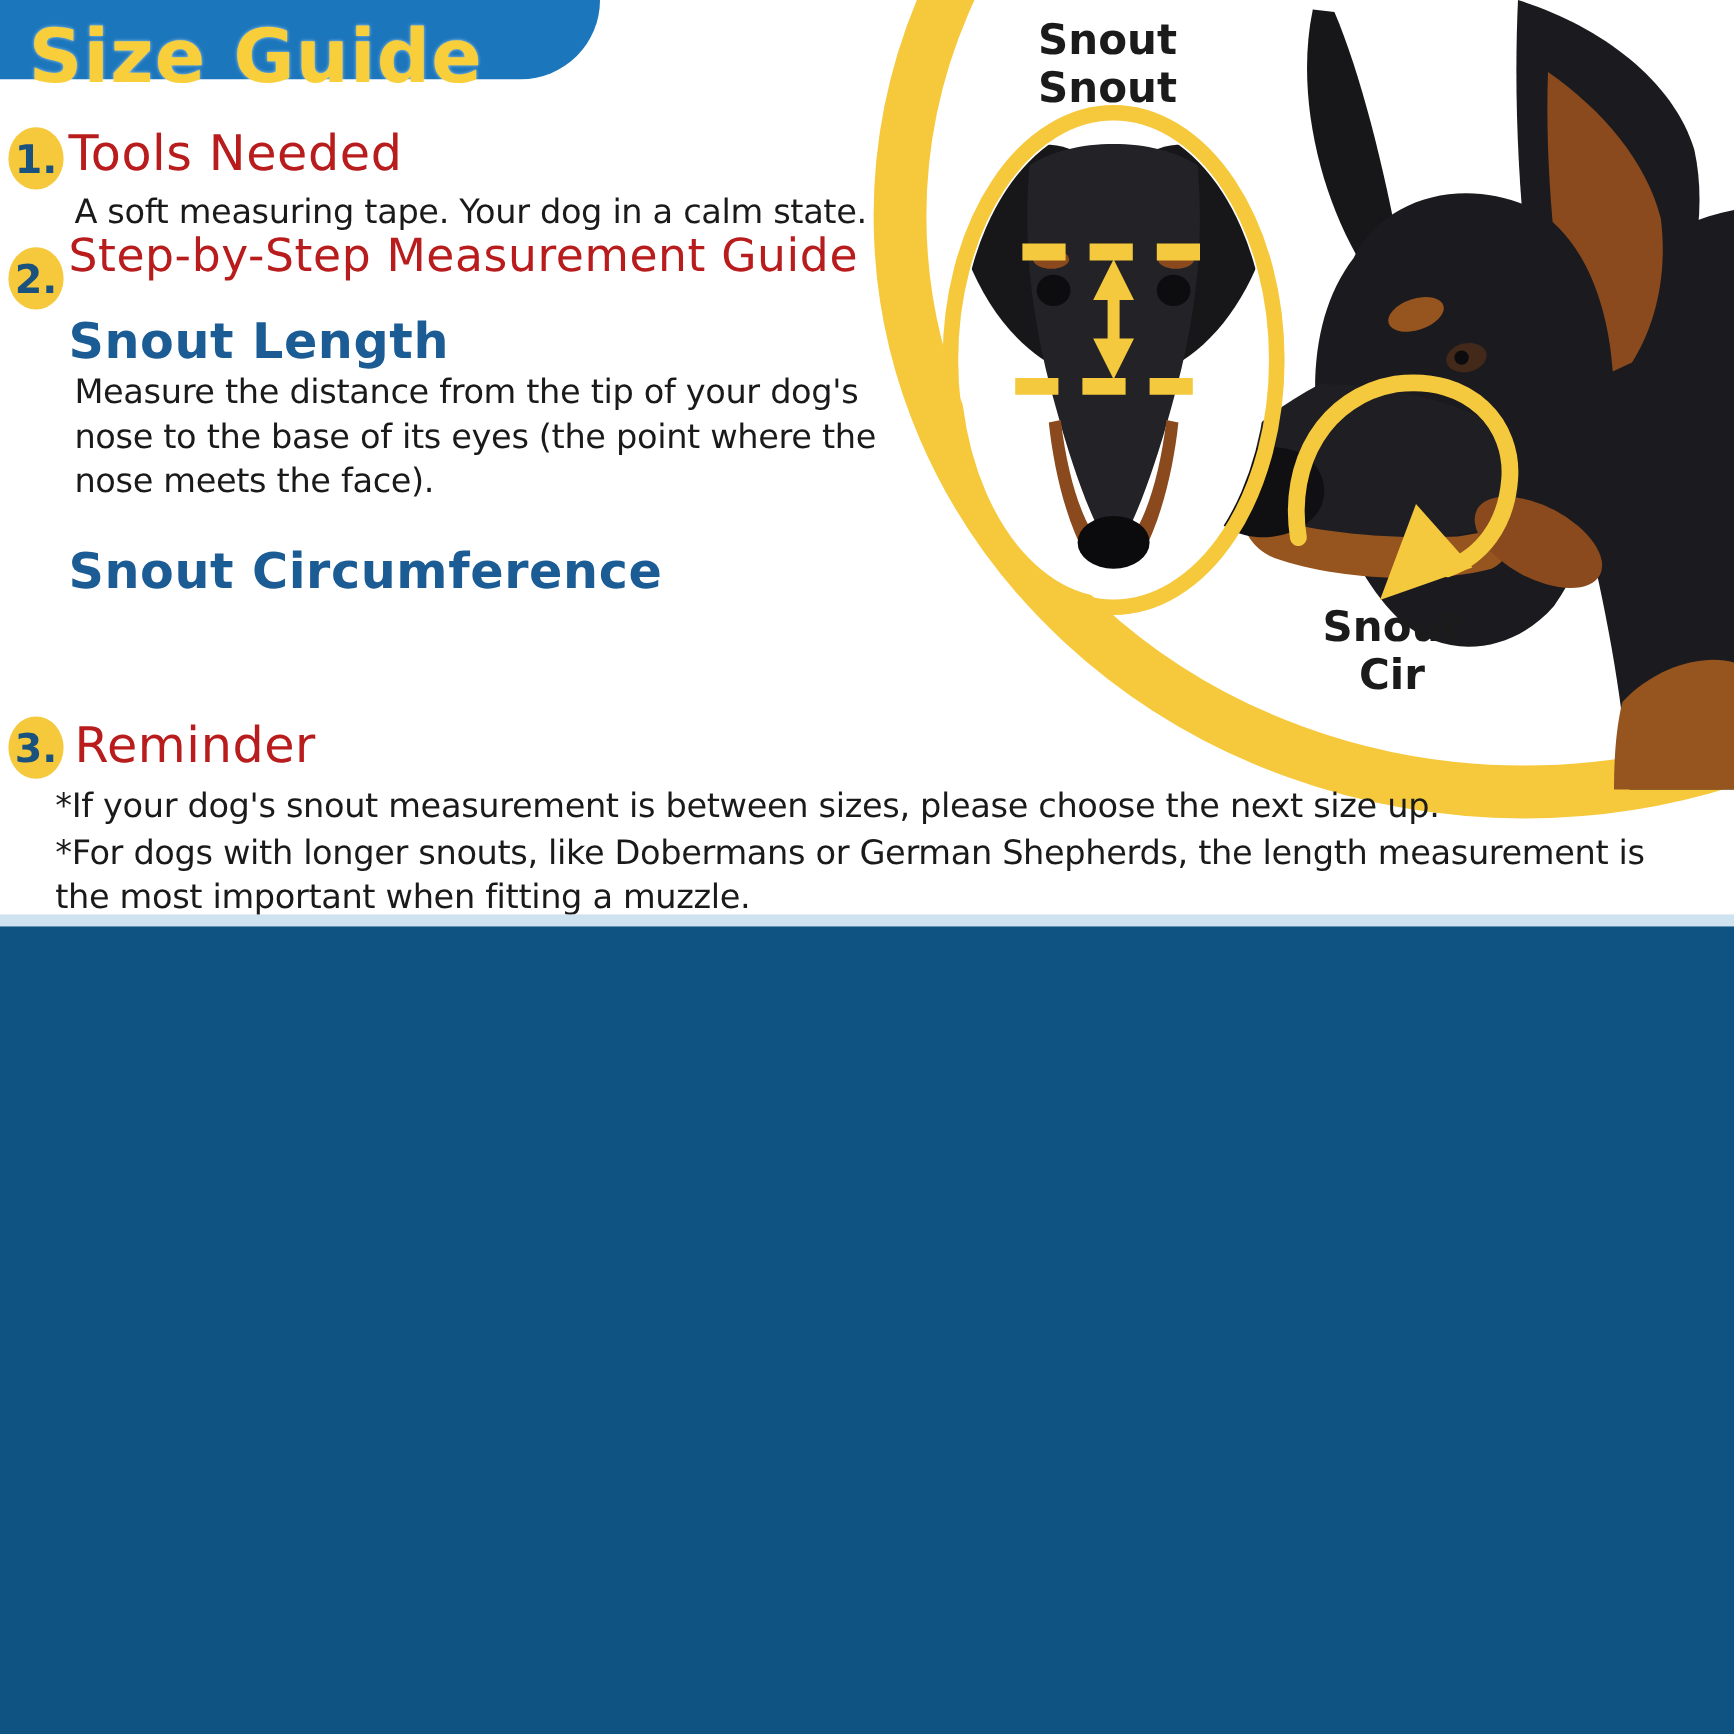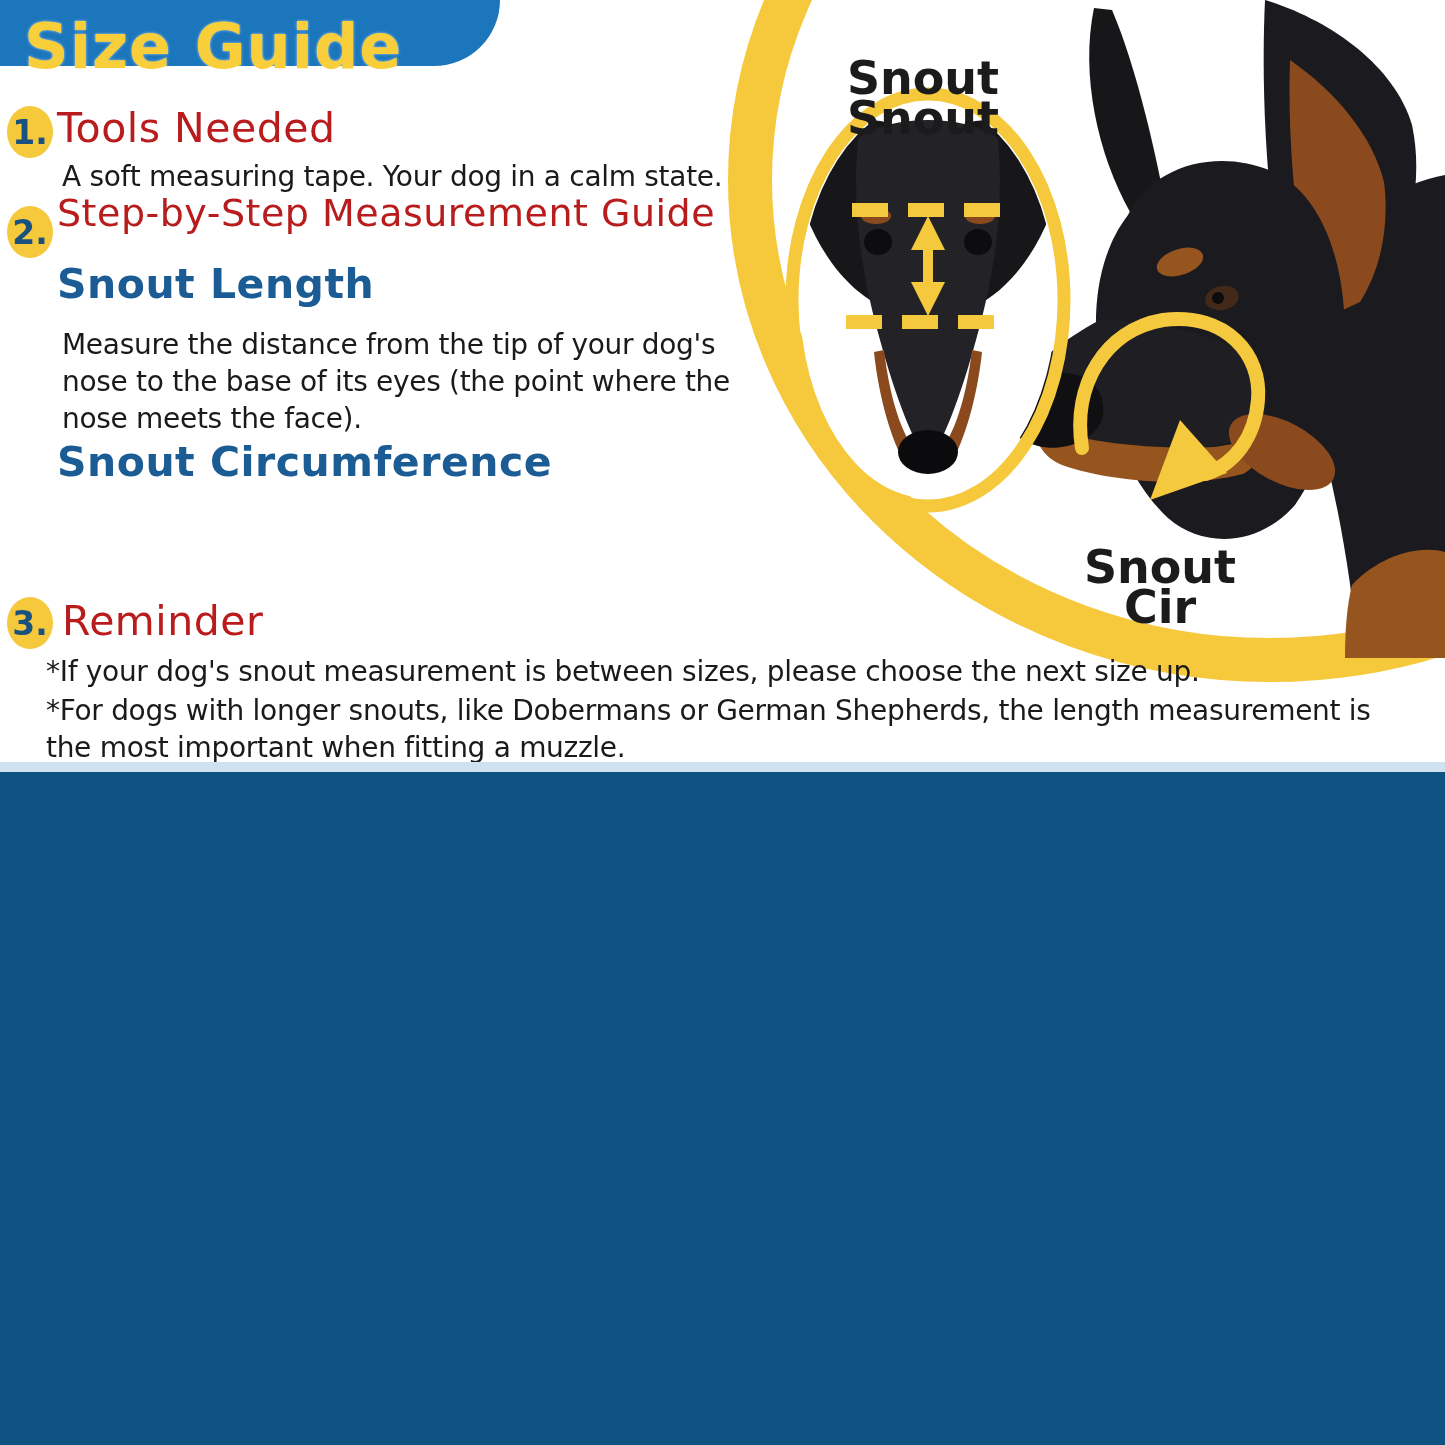--- a/index.html
+++ b/index.html
@@ -34,21 +34,21 @@
     white-space:nowrap;letter-spacing:.5px;
   }
   .body-text{
     position:absolute;color:#1a1a1a;font-size:28px;line-height:37px;
     letter-spacing:-0.3px;
   }
   
   .illus{position:absolute;left:0;top:0;width:1445px;height:772px;}
   .illus-label{
     position:absolute;text-align:center;color:#1b1b1b;font-weight:bold;
-    font-size:46px;line-height:40px;letter-spacing:0;margin-top:44px;
+    font-size:35px;line-height:40px;letter-spacing:0;
   }
   
   .sep{position:absolute;left:0;top:762px;width:1445px;height:10px;background:#cfe2f0;}
   
   .size-table{
     position:absolute;left:0;top:772px;width:1445px;height:673px;
     background:#0f5383;
   }
 </style>
 </head>
@@ -131,22 +131,22 @@
     <div class="title">Size Guide</div>
   </div>
 
   <div class="badge" style="left:7px;top:106px;">1.</div>
   <div class="h1" style="left:57px;top:104px;">Tools Needed</div>
   <div class="body-text" style="left:62px;top:158px;width:800px;">A soft measuring tape. Your dog in a calm state.</div>
 
   <div class="badge" style="left:7px;top:206px;">2.</div>
   <div class="h1" style="left:57px;top:191px;font-size:38px;">Step-by-Step Measurement Guide</div>
   <div class="h2" style="left:57px;top:260px;">Snout Length</div>
-  <div class="body-text" style="left:62px;top:326px;width:720px;">Measure the distance from the tip of your dog's nose to the base of its eyes (the point where the nose meets the face).</div>
-  <div class="h2" style="left:57px;top:438px;">Snout Circumference</div>
+  <div class="body-text" style="left:62px;top:308px;width:720px;">Measure the distance from the tip of your dog's nose to the base of its eyes (the point where the nose meets the face).</div>
+  <div class="h2" style="left:57px;top:452px;">Snout Circumference</div>
 
   <div class="badge" style="left:7px;top:597px;">3.</div>
   <div class="h1" style="left:62px;top:597px;">Reminder</div>
   <div class="body-text" style="left:46px;top:692px;width:1340px;">*For dogs with longer snouts, like Dobermans or German Shepherds, the length measurement is the most important when fitting a muzzle.</div>
   <div class="body-text" style="left:46px;top:653px;width:1360px;">*If your dog's snout measurement is between sizes, please choose the next size up.</div>
 
   <div class="sep"></div>
 
   <div class="size-table">
 

